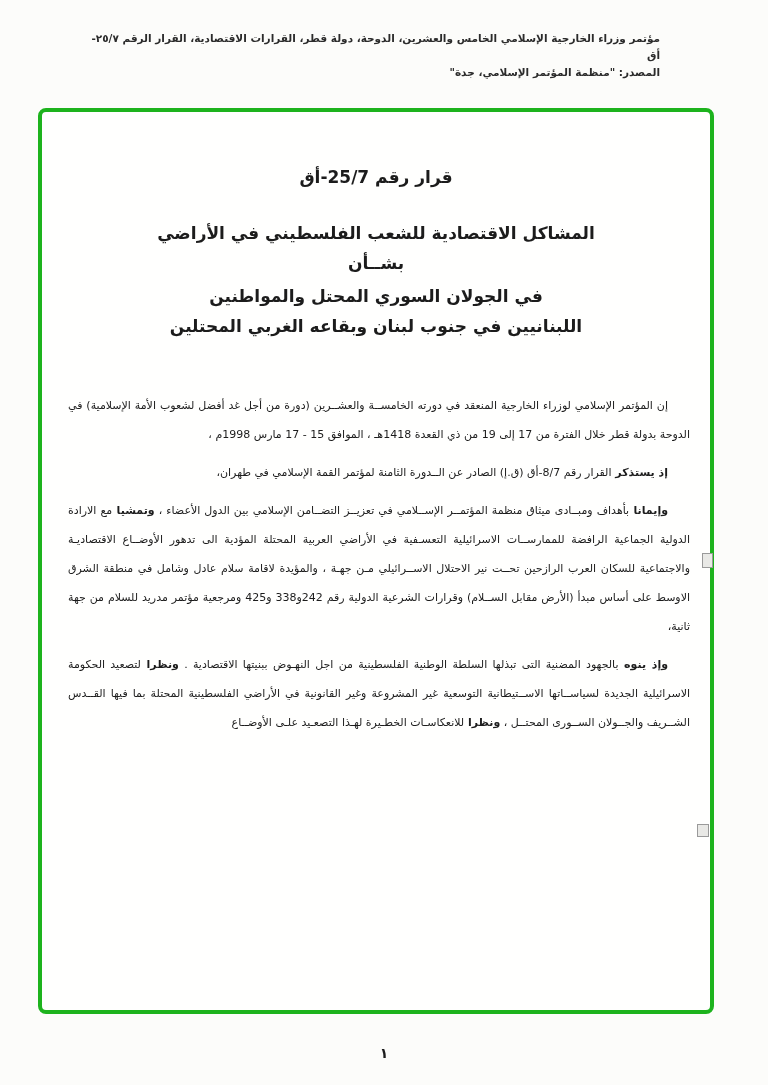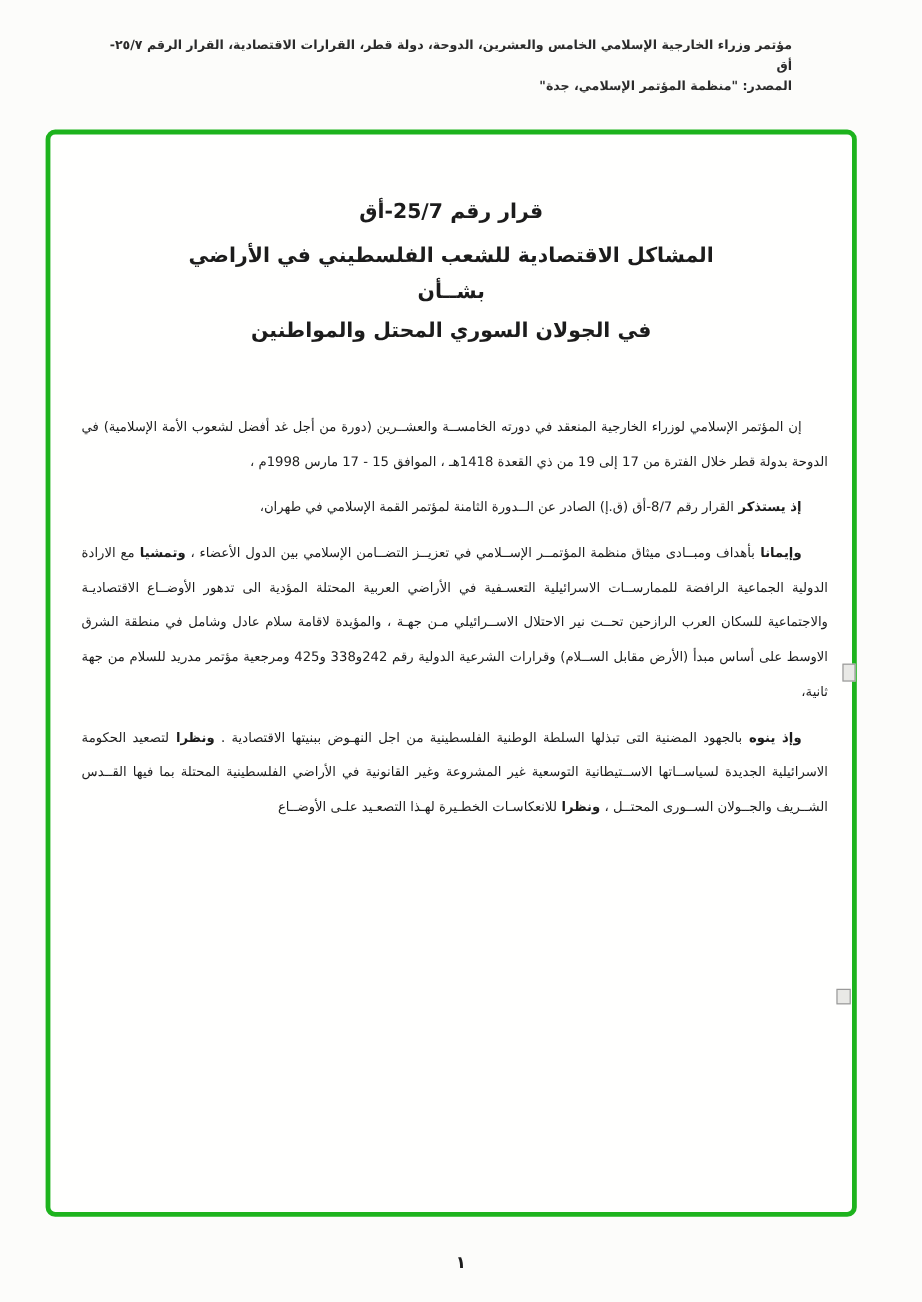--- a/index.html
+++ b/index.html
@@ -31,21 +31,21 @@
     box-sizing:border-box;
     background:#fffffe;
   }
 
   .title-block {
     margin-top:50px;
     direction:rtl; text-align:center;
     font-weight:bold;
   }
   .title-line { font-size:17px; line-height:30px; }
-  .title-line.l0 { margin-bottom:6px; }
+  .title-line.l0 { margin-bottom:26px; }
   .title-line.l1 { margin-bottom:3px; }
 
   .body-text {
     margin:50px 20px 0 26px;
     direction:rtl;
     text-align:justify;
     font-size:11px;
     line-height:29px;
   }
   .para { margin:0 0 9px 0; text-indent:22px; }
@@ -70,20 +70,21 @@
   <div>مؤتمر وزراء الخارجية الإسلامي الخامس والعشرين، الدوحة، دولة قطر، القرارات الاقتصادية، القرار الرقم ٢٥/٧-أق</div>
   <div>المصدر:  "منظمة المؤتمر الإسلامي، جدة"</div>
 </div>
 
 <div class="frame" style="border-color: rgb(29, 179, 29);">
   <div class="title-block">
     <div class="title-line l0">قرار رقم 25/7-أق</div>
     <div class="title-line">المشاكل الاقتصادية للشعب الفلسطيني في الأراضي</div>
     <div class="title-line l1">بشــأن</div>
     <div class="title-line">في الجولان السوري المحتل والمواطنين</div>
+    <div class="title-line">اللبنانيين في جنوب لبنان وبقاعه الغربي المحتلين</div>
   </div>
 
   <div class="body-text" id="body-container">
       <p class="para"><span>إن المؤتمر الإسلامي لوزراء الخارجية المنعقد في دورته الخامســة والعشــرين (دورة من أجل غد أفضل لشعوب الأمة الإسلامية) في الدوحة بدولة قطر خلال الفترة من 17 إلى 19 من ذي القعدة 1418هـ ، الموافق 15 - 17 مارس 1998م ،</span></p>
       <p class="para"><span class="bold">إذ يستذكر </span><span>القرار رقم 8/7-أق (ق.إ) الصادر عن  الــدورة الثامنة لمؤتمر القمة الإسلامي في طهران،</span></p>
       <p class="para"><span class="bold">وإيمانا </span><span>بأهداف ومبــادى ميثاق منظمة المؤتمــر الإســلامي في تعزيــز التضــامن الإسلامي بين الدول الأعضاء ، </span><span class="bold">وتمشيا </span><span>مع الارادة الدولية الجماعية الرافضة للممارســات الاسرائيلية التعسـفية في الأراضي العربية المحتلة المؤدية الى تدهور الأوضــاع الاقتصاديـة والاجتماعية للسكان العرب الرازحين تحــت نير الاحتلال الاســرائيلي مـن جهـة ، والمؤيدة لاقامة سلام عادل وشامل في منطقة الشرق الاوسط على أساس مبدأ (الأرض مقابل الســلام) وقرارات الشرعية الدولية رقم 242و338 و425 ومرجعية مؤتمر مدريد للسلام من جهة ثانية،</span></p>
       <p class="para"><span class="bold">وإذ ينوه </span><span>بالجهود المضنية التى تبذلها السلطة الوطنية الفلسطينية من اجل النهـوض ببنيتها الاقتصادية . </span><span class="bold">ونظرا </span><span>لتصعيد الحكومة الاسرائيلية الجديدة لسياســاتها الاســتيطانية التوسعية غير المشروعة وغير القانونية في الأراضي الفلسطينية المحتلة بما فيها القــدس الشــريف والجــولان الســورى المحتــل ، </span><span class="bold">ونظرا </span><span>للانعكاسـات الخطـيرة لهـذا التصعـيد علـى الأوضــاع</span></p>
     </div>
 </div>
 

